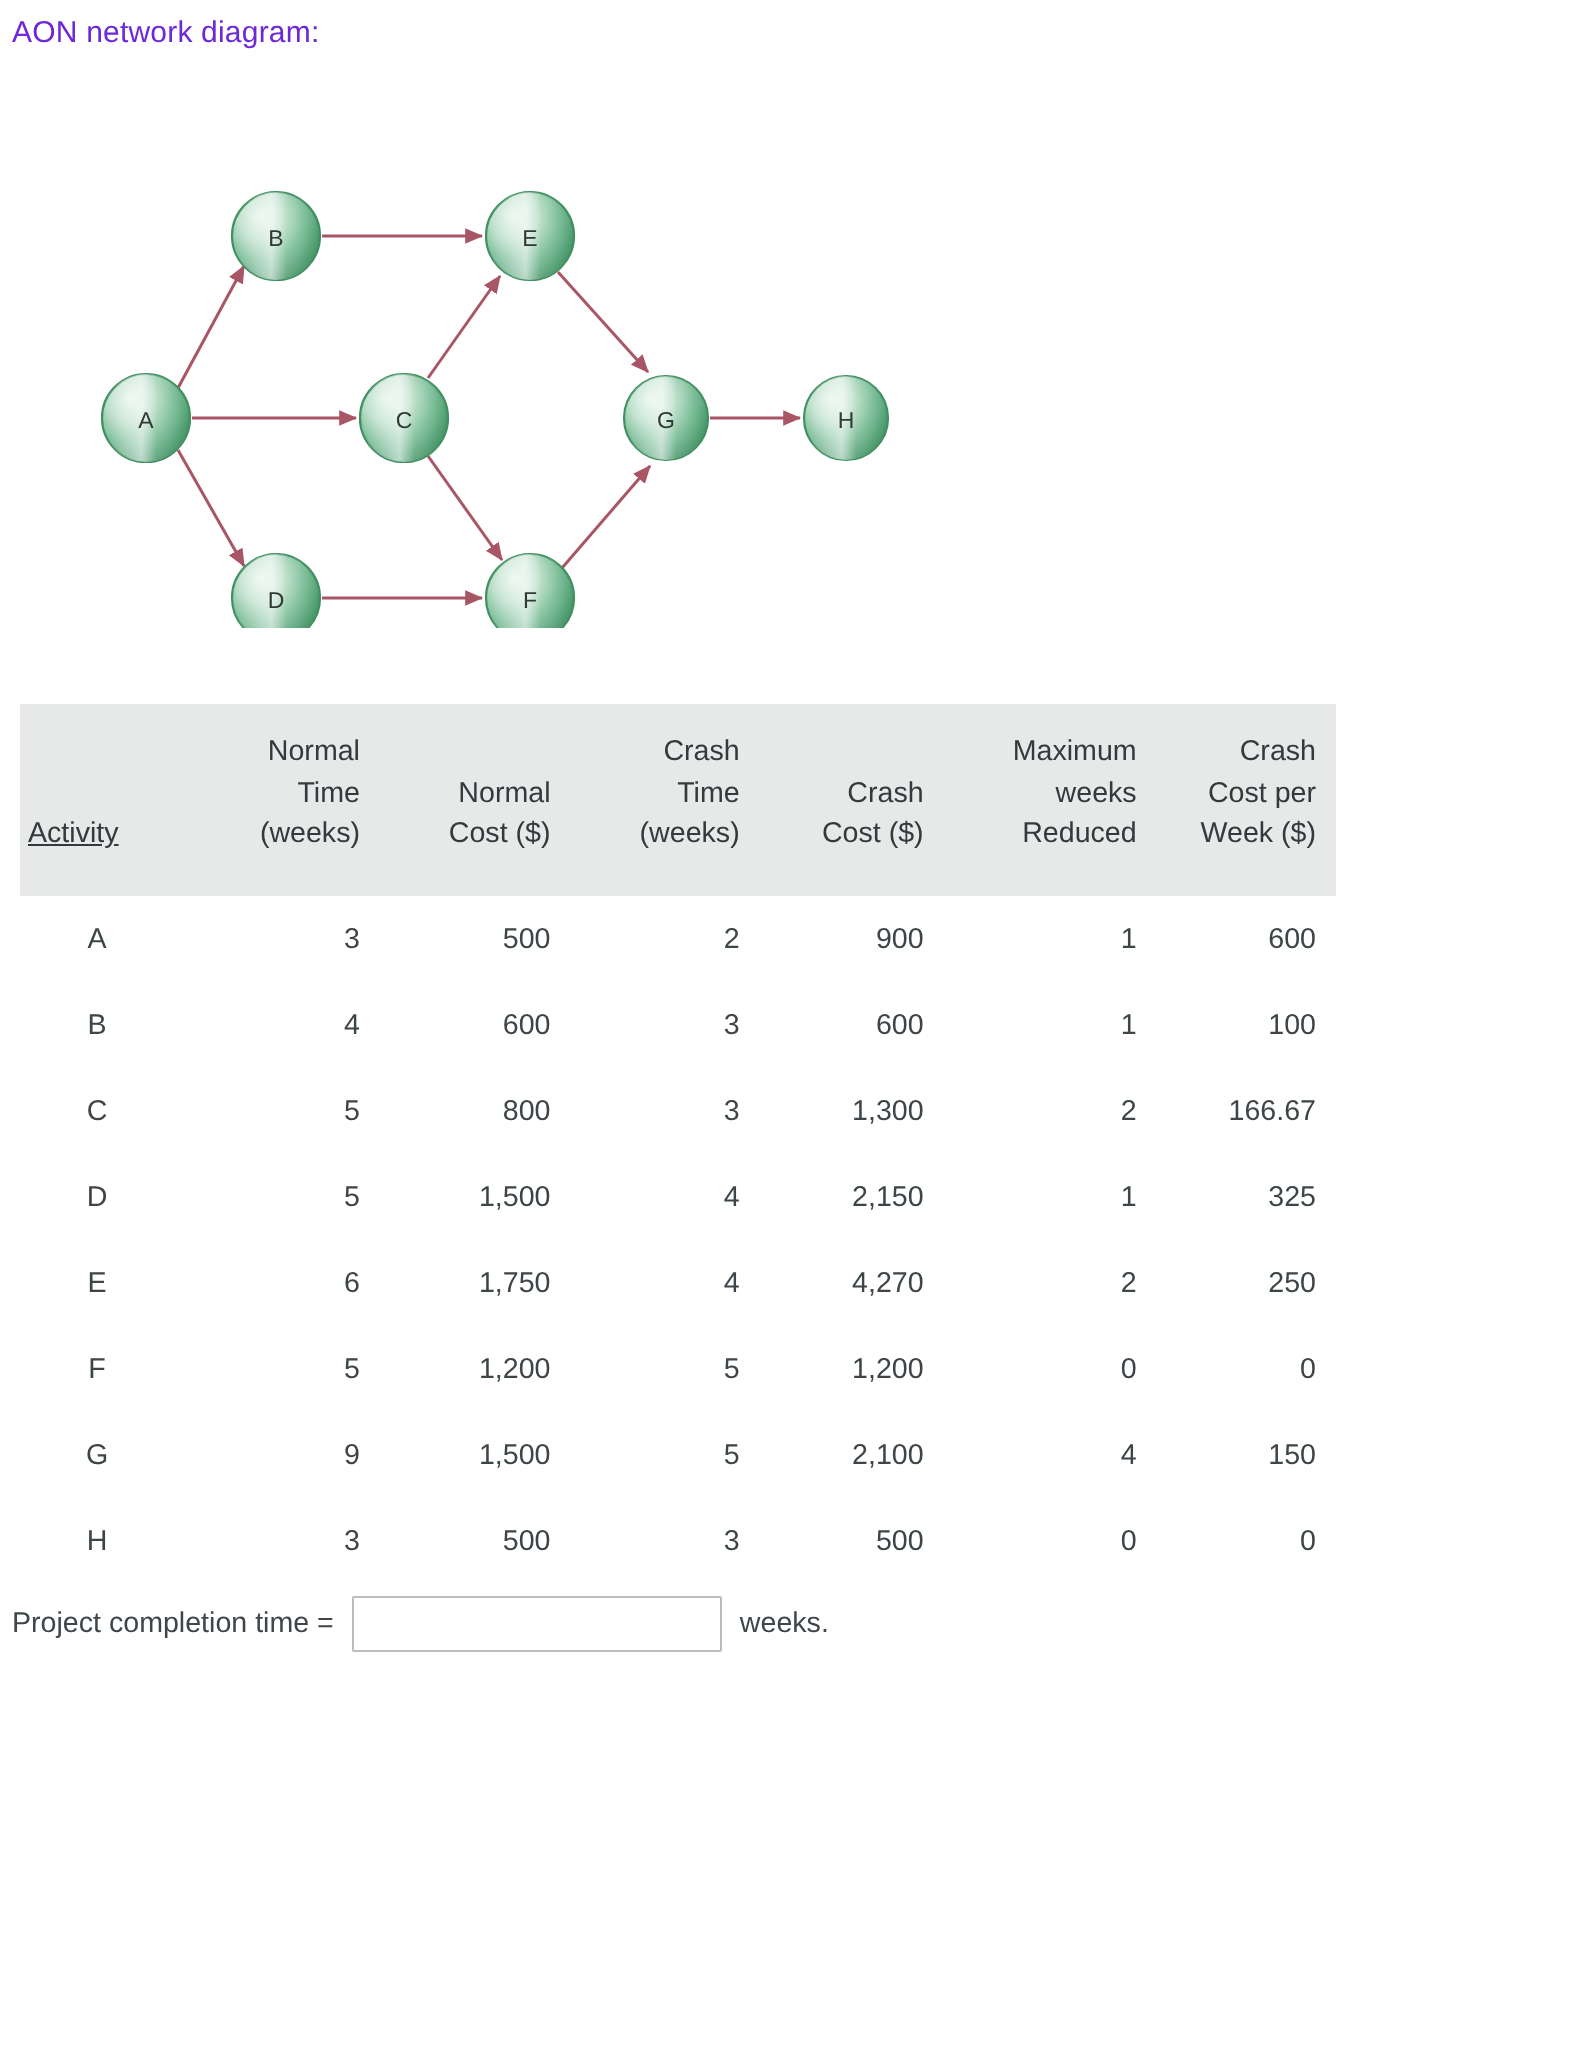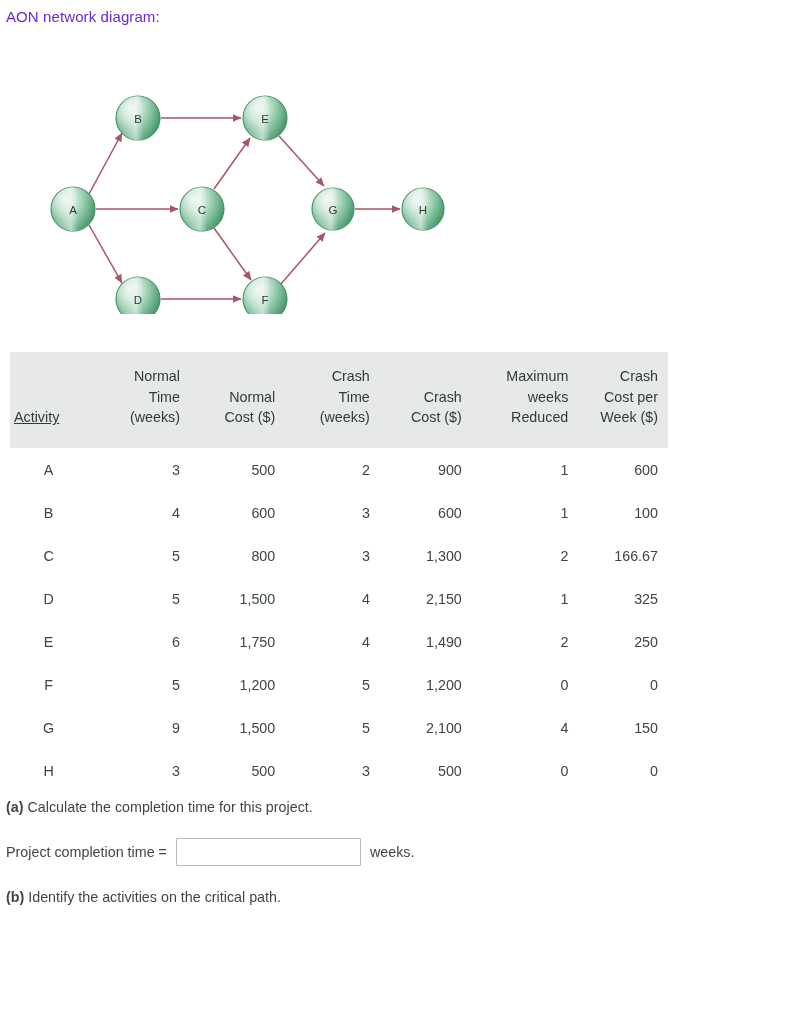--- a/index.html
+++ b/index.html
@@ -301,21 +301,21 @@
           <td>4</td>
           <td>2,150</td>
           <td>1</td>
           <td>325</td>
         </tr>
         <tr>
           <td class="col-activity">E</td>
           <td>6</td>
           <td>1,750</td>
           <td>4</td>
-          <td>1,490</td>
+          <td>4,270</td>
           <td>2</td>
           <td>250</td>
         </tr>
         <tr>
           <td class="col-activity">F</td>
           <td>5</td>
           <td>1,200</td>
           <td>5</td>
           <td>1,200</td>
           <td>0</td>
@@ -339,29 +339,23 @@
           <td>0</td>
           <td>0</td>
         </tr>
       </tbody>
     </table>
   </div>
 
   <div class="q-block">
 
 
-    <p class="q-line tight">
-      <span class="q-label">(a)</span><span> Calculate the completion time for this project.</span>
-    </p>
 
     <div class="answer-row">
       <span class="lead">Project completion time =</span>
       <input class="text-answer" type="text" value="" style="">
       <span class="trail">weeks.</span>
     </div>
 
-    <p class="q-line tight">
-      <span class="q-label">(b)</span><span> Identify the activities on the critical path.</span>
-    </p>
 
 
   </div>
 </div>
 
 </body></html>

